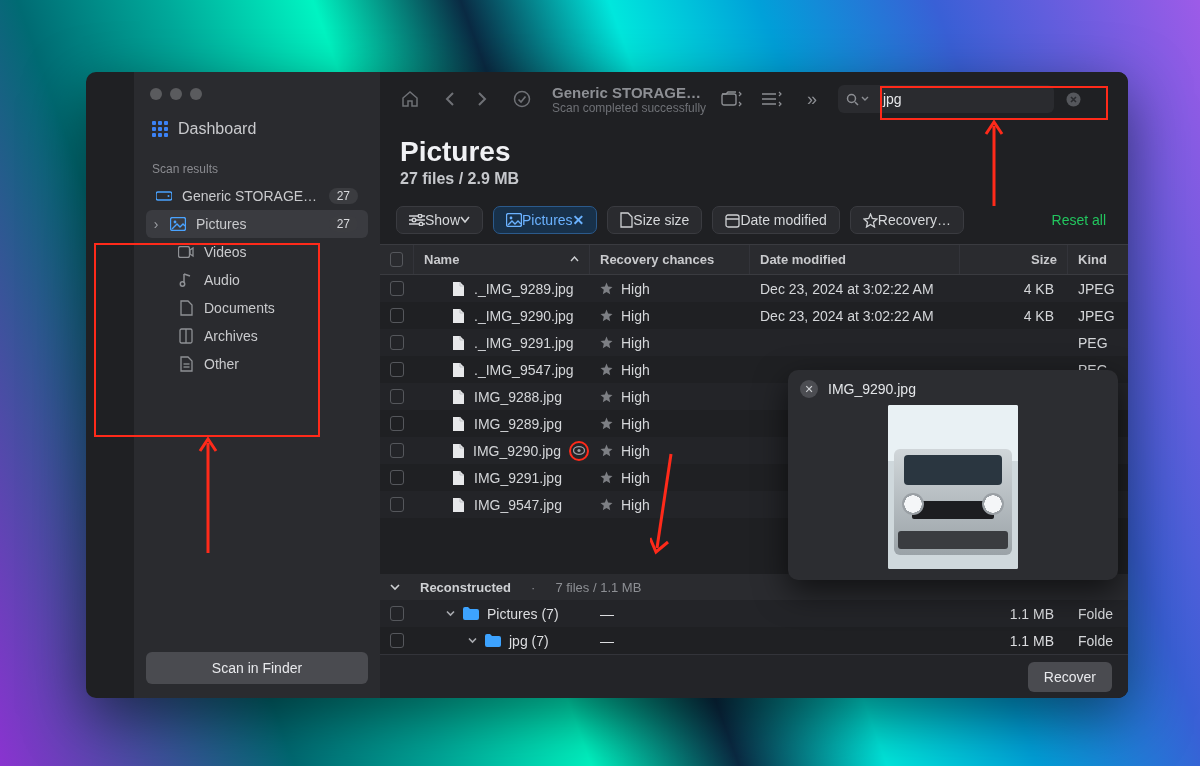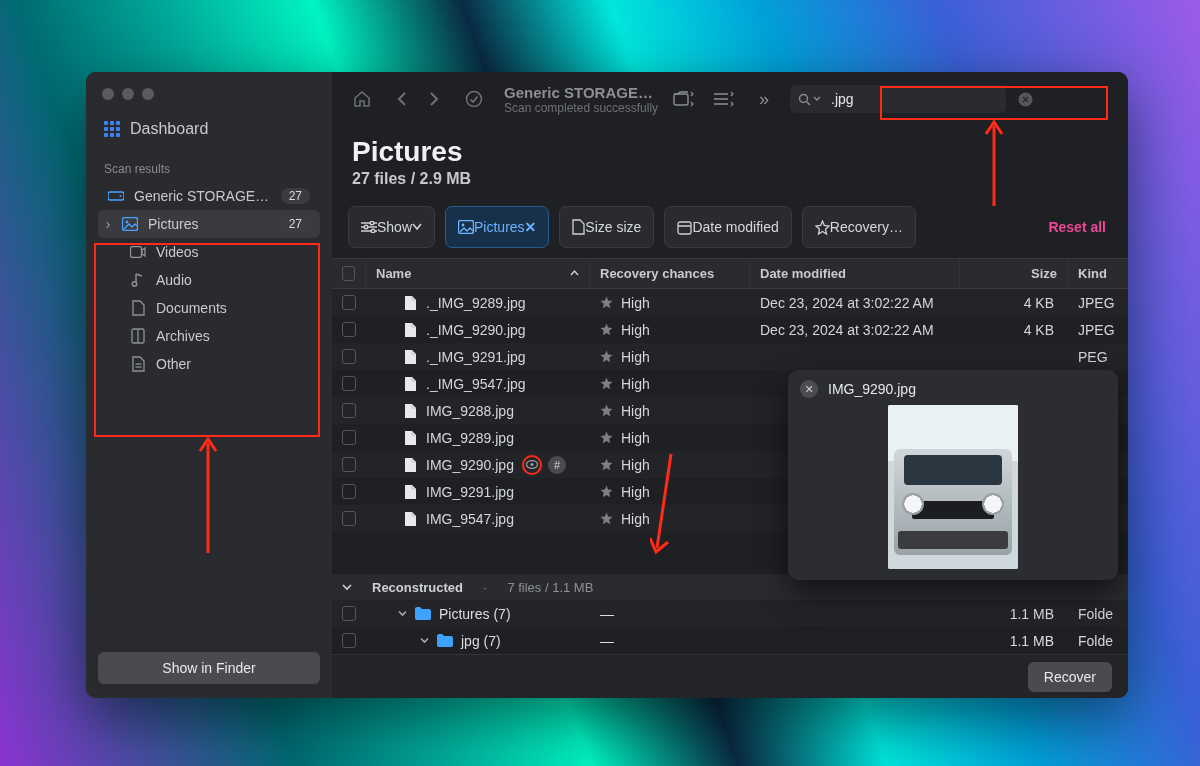--- a/index.html
+++ b/index.html
@@ -8,21 +8,21 @@
     width: 1200px; height: 766px; overflow: hidden; position: relative;
     background: linear-gradient(70deg, #8a33d0 0%, #006b73 20%, #00a99a 30%, #00f4c2 40%, #0a2a43 50%, #00e7dd 60%, #00a1d9 70%, #3960d6 82%, #9d5be8 100%);
   }
   .window {
     position: absolute; left: 86px; top: 72px; width: 1042px; height: 626px;
     background: #1f2023; border-radius: 10px; display: flex; overflow: hidden;
     box-shadow: 0 20px 60px rgba(0,0,0,.5);
     color: #dcdde0;
   }
   
-  .sidebar { width: 246px; background: #2a2b2f; display:flex; flex-direction:column; padding: 14px 12px 14px 12px; position:relative;}
+  .sidebar { width: 246px; background: #2a2b2f; display:flex; flex-direction:column; padding: 14px 12px 14px 12px; position:relative;margin-left:48px;}
   .traffic { display:flex; gap:8px; padding: 2px 2px 14px 4px;}
   .tl { width:12px; height:12px; border-radius:50%; background:#5a5b5e;}
   .dash-link { display:flex; align-items:center; gap:10px; padding:6px 6px; color:#c9cacd;}
   .grid-icon { width:16px; height:16px; display:grid; grid-template-columns:repeat(3,4px); grid-template-rows:repeat(3,4px); gap:2px;}
   .grid-icon span{ background:#3b82f6; border-radius:1px;}
   .section-label{ font-size:12px; color:#8a8b90; padding:18px 6px 6px;}
   .sb-row{ display:flex; align-items:center; gap:10px; padding:6px 10px; border-radius:6px; font-size:14px; color:#c9cacd; position:relative; cursor:pointer;}
   .sb-row .badge{ margin-left:auto; background:#3b3c40; color:#d8d9dc; font-size:12px; border-radius:10px; padding:1px 8px;}
   .sb-row.active{ background:#3a3b40;}
   .chev{ width:8px; text-align:center; color:#9ea0a5;}
@@ -43,24 +43,24 @@
   .tb-title .t1{ font-size:15px; font-weight:600; color:#8d8f94;}
   .tb-title .t2{ font-size:12px; color:#6f7176;}
   .search-wrap{ position:relative; display:flex; align-items:center; background:#2a2b2f; border-radius:6px; padding:0 8px; height:28px; width:216px;gap:6px;}
   .search-wrap input{ background:transparent; border:none; outline:none; color:#e6e7ea; font-size:14px; flex:1; padding-left:4px;}
   .search-q{ color:#8c8e93; display:inline-flex; align-items:center; gap:2px;}
   .search-clear{ color:#8c8e93; cursor:pointer;}
   .heading{ padding: 10px 20px 18px;}
   .heading h1{ font-size:28px; font-weight:700; color:#f0f1f4;}
   .heading .sub{ font-size:16px; font-weight:600; color:#c6c8cc; margin-top:2px;}
   .filters{ display:flex; align-items:center; gap:10px; padding:0 16px 10px;}
-  .chip{ display:inline-flex; align-items:center; gap:0; background:#2a2b2f; border:1px solid #3a3b40; border-radius:7px; padding:12px 12px; color:#d6d8db; font-size:14px; cursor:pointer;}
+  .chip{ display:inline-flex; align-items:center; gap:0; background:#2a2b2f; border:1px solid #3a3b40; border-radius:7px; padding:5px 12px; color:#d6d8db; font-size:14px; cursor:pointer;}
   .chip.blue{ background:#18314a; border-color:#2b5a8c; color:#6bb2ff;}
   .chip .x{ color:#6bb2ff; font-weight:600;}
-  .reset{ margin-left:auto; color:#ec4899; font-size:14px; cursor:pointer; padding-right:6px;font-weight:bold;}
+  .reset{ margin-left:auto; color:#22c55e; font-size:14px; cursor:pointer; padding-right:6px;}
   .table{ flex:1; display:flex; flex-direction:column; font-size:14px; overflow:hidden; position:relative;}
   .thead{ display:grid; grid-template-columns: 34px 1fr 160px 210px 108px 60px; background:#2a2b2f; color:#c9cacd; font-weight:600; font-size:13px; border-top:1px solid #3a3b40; border-bottom:1px solid #3a3b40;}
   .th{ padding:7px 10px; display:flex; align-items:center; gap:6px; border-right:1px solid #33343a;}
   .th:last-child{border-right:none;}
   .rows{ flex:1;}
   .row{ display:grid; grid-template-columns: 34px 1fr 160px 210px 108px 60px; align-items:center; height:27px; color:#d4d6d9;}
   .row:nth-child(odd){ background:#232428;}
   .row:nth-child(even){ background:#1f2023;}
   .cell{ padding:0 10px; display:flex; align-items:center; gap:8px; white-space:nowrap; overflow:hidden;}
   .ck{ width:15px; height:15px; border:1.5px solid #55575c; border-radius:3px; display:inline-block;}
@@ -187,21 +187,21 @@
           <svg width="13" height="16" viewBox="0 0 13 16">
             <path d="M1 1 H8 L12 5 V15 H1 Z" fill="none" stroke="#8f9195" stroke-width="1.3"></path>
             <line x1="3.5" y1="8" x2="9.5" y2="8" stroke="#8f9195" stroke-width="1.3"></line>
             <line x1="3.5" y1="11" x2="9.5" y2="11" stroke="#8f9195" stroke-width="1.3"></line>
           </svg>
         </span>
       <span>Other</span>
     </div>
 
     <div class="sidebar-bottom">
-      <button class="finder-btn">Show in Finder</button>
+      <button class="finder-btn">Scan in Finder</button>
     </div>
   </aside>
 
   <div class="main">
     <div class="toolbar">
       <span class="tb-btn">
           <svg width="18" height="18" viewBox="0 0 18 18">
             <path d="M2 8 L9 2 L16 8 V16 H11 V11 H7 V16 H2 Z" fill="none" stroke="#6f7176" stroke-width="1.5"></path>
           </svg>
         </span>

